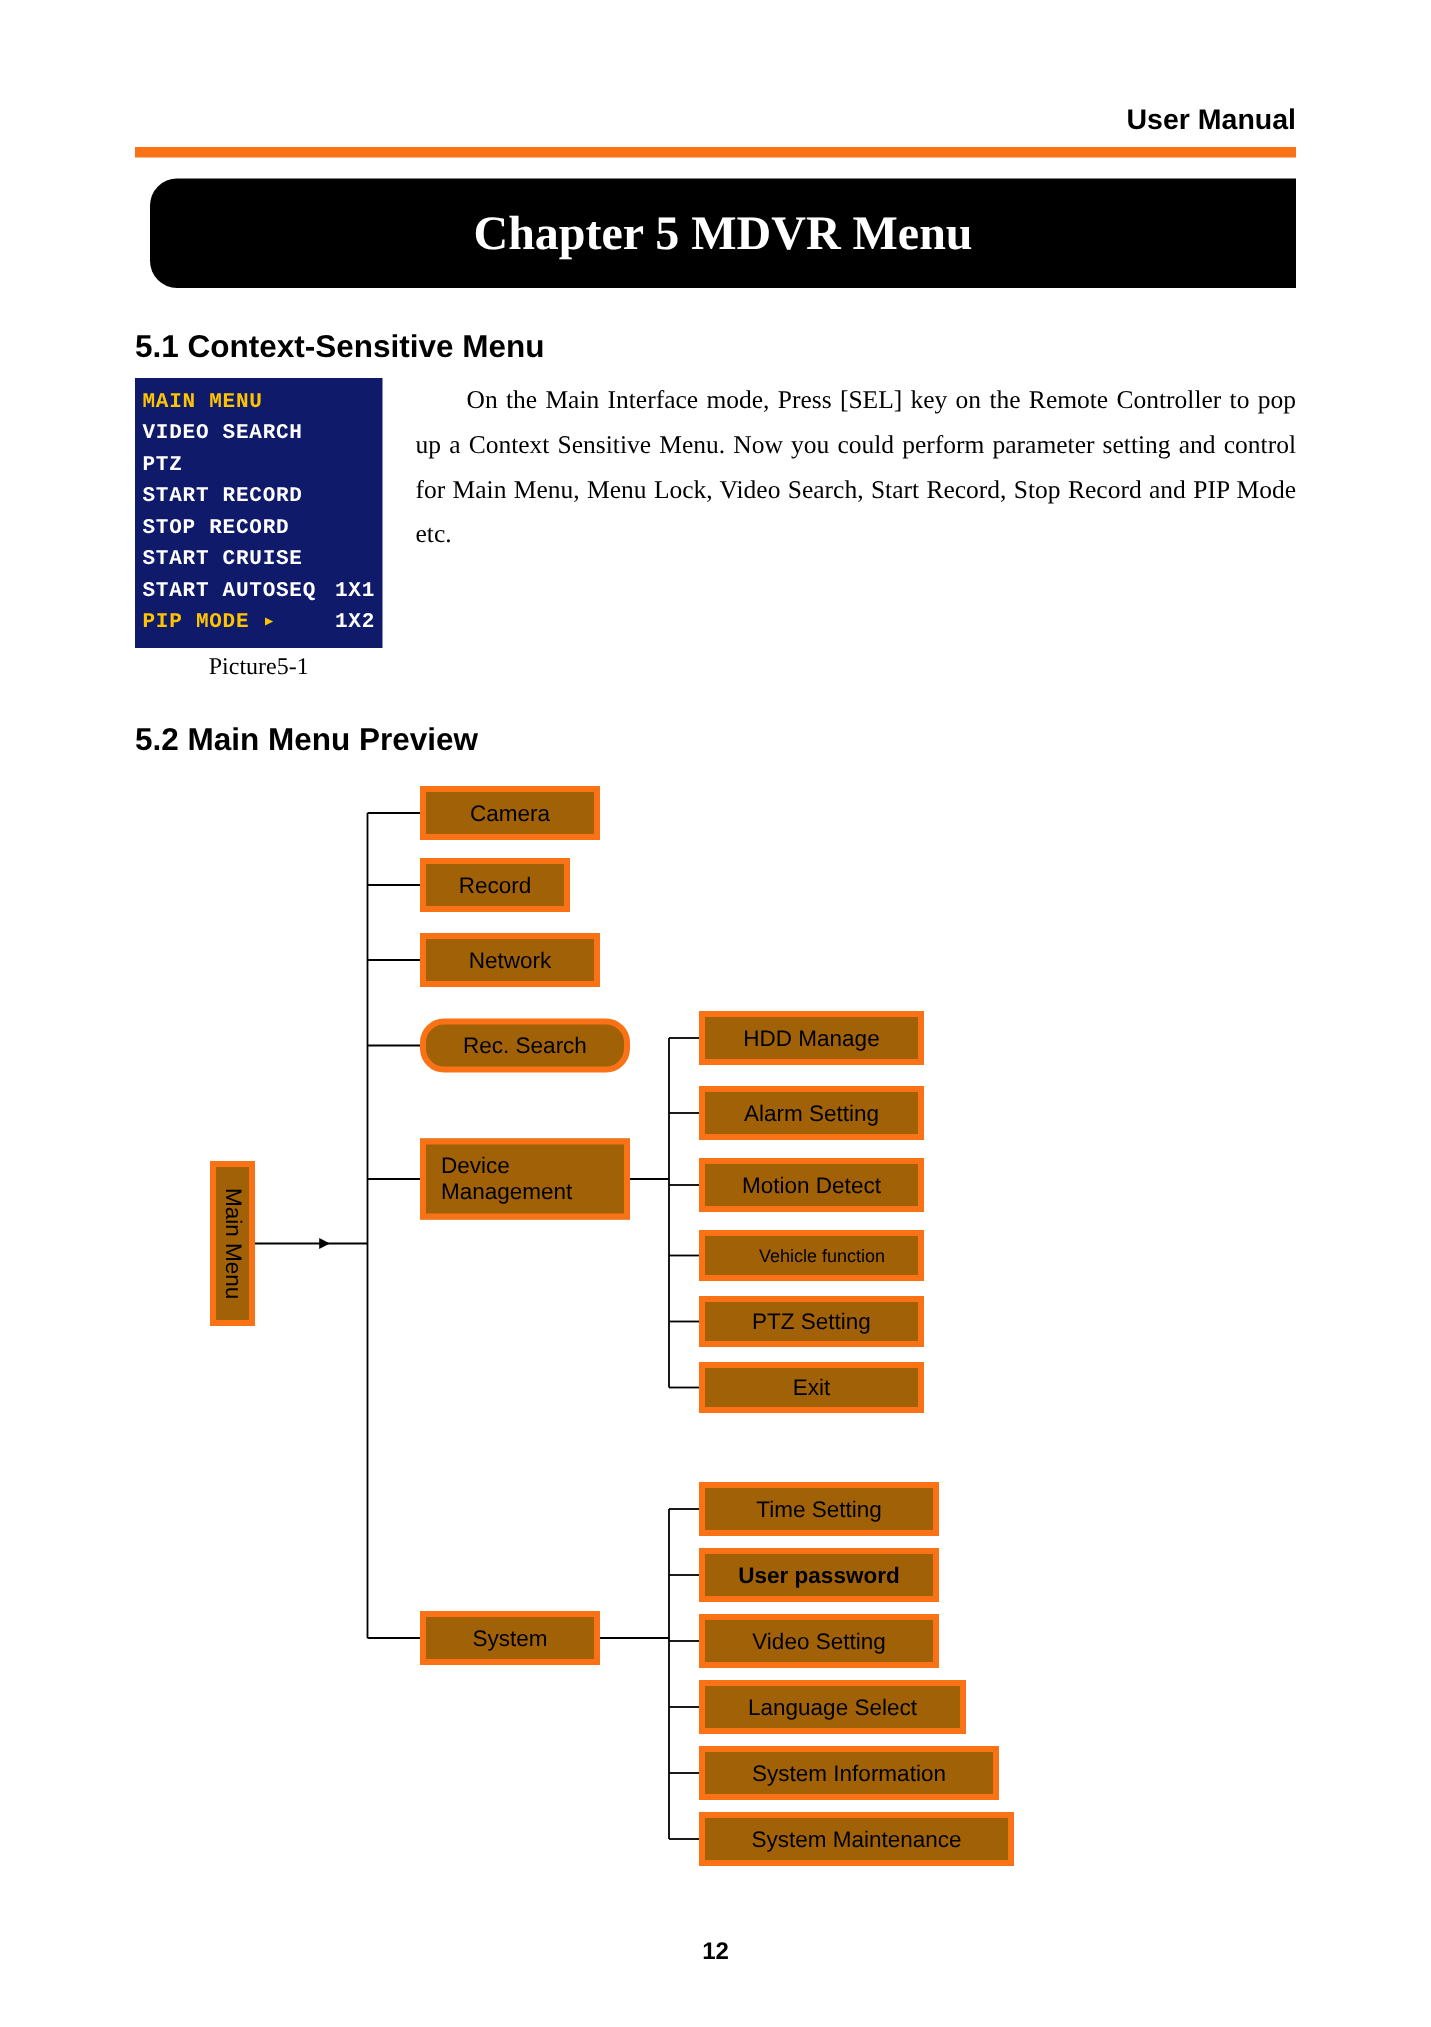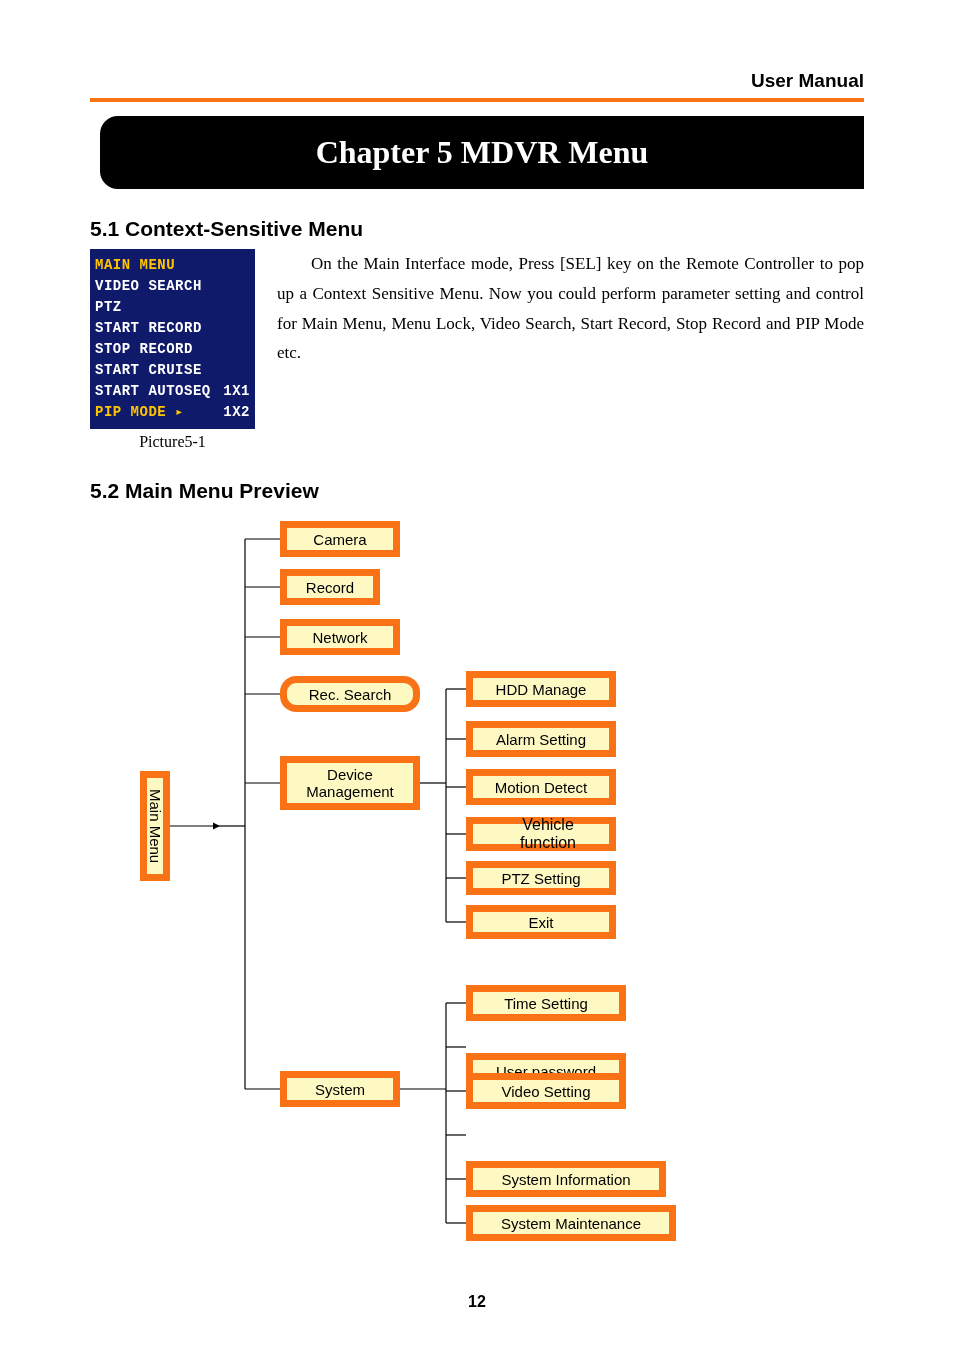--- a/index.html
+++ b/index.html
@@ -11,21 +11,21 @@
     color: #000;
     position: relative;
     padding: 70px 90px 40px 90px;
   }
   .header-right {
     text-align: right;
     font-family: Arial, Helvetica, sans-serif;
     font-weight: bold;
     font-size: 19px;
     padding-bottom: 6px;
-    border-bottom: 4px solid #f97316;
+    border-bottom: 7px solid #f97316;
     margin-bottom: 14px;
   }
   .chapter-banner {
     background: #000;
     color: #fff;
     margin-left: 10px;
     margin-right: 0;
     border-radius: 18px 0 0 18px;
     padding: 18px 0;
     text-align: center;
@@ -72,28 +72,28 @@
   }
 
   
   .diagram {
     position: relative;
     height: 730px;
     margin-top: 6px;
   }
   .node {
     position: absolute;
-    border: 7px solid #f97316;
-    background: #fef9c3;
+    border: 4px solid #f97316;
+    background: #a16207;
     font-family: Arial, Helvetica, sans-serif;
     font-size: 15px;
     display: flex;
     align-items: center;
     justify-content: center;
-    text-align: center;
+    text-align: left;
     padding: 0 10px;
   }
   .node.vert {
     writing-mode: vertical-rl;
     text-orientation: mixed;
     padding: 10px 0;
   }
   svg.connectors {
     position: absolute;
     left: 0; top: 0;
@@ -145,27 +145,28 @@
   <div class="node" style="left:190px; top:10px; width:120px; height:36px;">Camera</div>
   <div class="node" style="left:190px; top:58px; width:100px; height:36px;">Record</div>
   <div class="node" style="left:190px; top:108px; width:120px; height:36px;">Network</div>
   <div class="node" style="left:190px; top:165px; width:140px; height:36px;border-radius:16px;">Rec. Search</div>
   <div class="node" style="left:190px; top:245px; width:140px; height:54px;">Device Management</div>
   <div class="node" style="left:190px; top:560px; width:120px; height:36px;">System</div>
 
   <div class="node" style="left:376px; top:160px; width:150px; height:36px;">HDD Manage</div>
   <div class="node" style="left:376px; top:210px; width:150px; height:36px;">Alarm Setting</div>
   <div class="node" style="left:376px; top:258px; width:150px; height:36px;">Motion Detect</div>
-  <div class="node" style="left:376px; top:306px; width:150px; height:34px; font-size:16px;padding-left:24px;">Vehicle function</div>
+  <div class="node" style="left:376px; top:306px; width:150px; height:34px; font-size:12px;padding-left:24px;">Vehicle function</div>
   <div class="node" style="left:376px; top:350px; width:150px; height:34px;">PTZ Setting</div>
   <div class="node" style="left:376px; top:394px; width:150px; height:34px;">Exit</div>
 
   <div class="node" style="left:376px; top:474px; width:160px; height:36px;">Time Setting</div>
-  <div class="node" style="left:376px; top:542px; width:160px; height:36px;">User password</div>
+  <div class="node" style="left:376px; top:518px; width:160px; height:36px;font-weight:bold;">User password</div>
   <div class="node" style="left:376px; top:562px; width:160px; height:36px;">Video Setting</div>
+  <div class="node" style="left:376px; top:606px; width:178px; height:36px;">Language Select</div>
   <div class="node" style="left:376px; top:694px; width:210px; height:36px;">System Maintenance</div>
   <div class="node" style="left:376px; top:650px; width:200px; height:36px;">System Information</div>
 
   <svg class="connectors">
 
     <defs>
       <marker id="arrowhead" markerWidth="8" markerHeight="8" refX="6" refY="3" orient="auto">
         <path d="M0,0 L6,3 L0,6 Z" fill="#000"></path>
       </marker>
     </defs>

